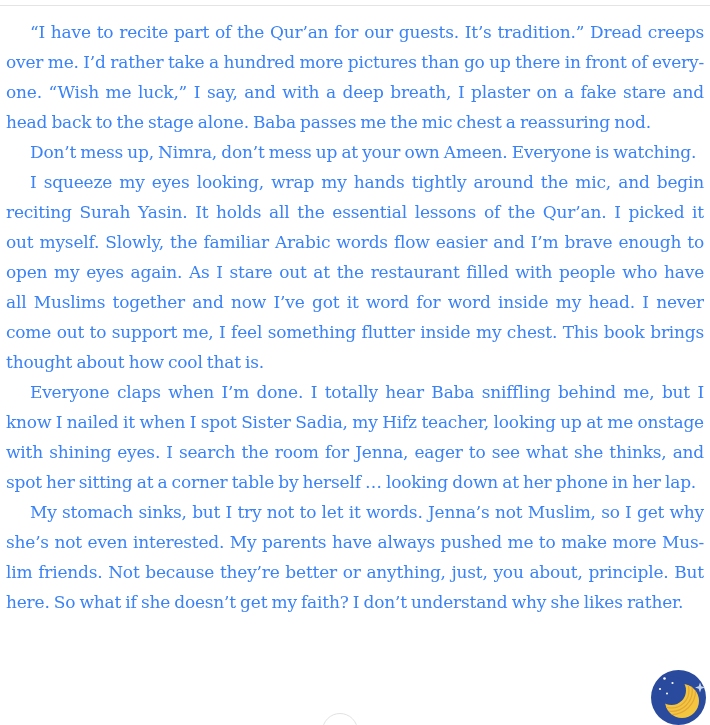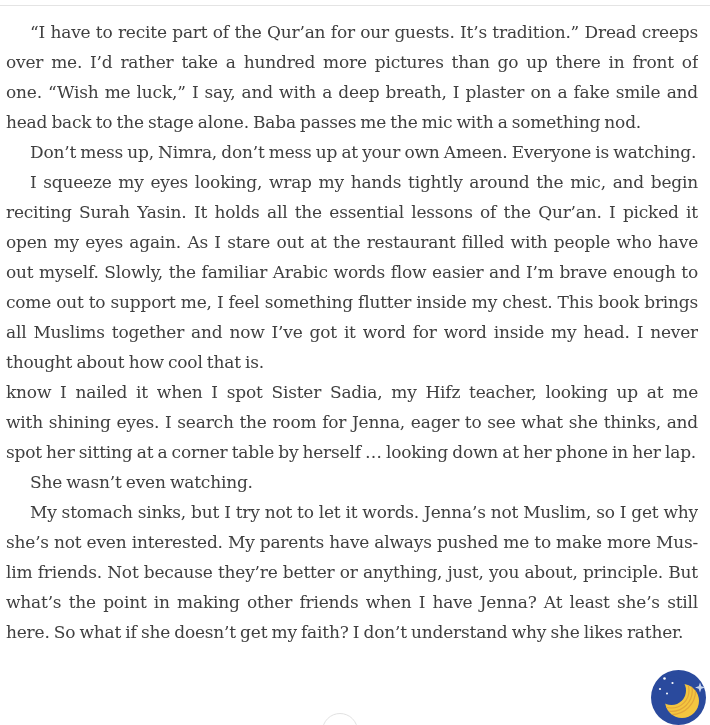--- a/index.html
+++ b/index.html
@@ -19,22 +19,22 @@
     top: 5px;
     left: 0;
     width: 710px;
     height: 1px;
     background: #e4e4e4;
   }
   .book-text {
     position: absolute;
     top: 17px;
     left: 6px;
-    right: 12px;
-    color: #404040;
+    right: 6px;
+    color: #3b82f6;
     font-size: 17px;
     letter-spacing: -0.2px;
     word-spacing: -1px;
   }
   .para { margin: 0; padding: 0; }
   .line {
     height: 30px;
     line-height: 30px;
     overflow: hidden;
     text-align: justify;
@@ -73,48 +73,45 @@
 </style>
 </head>
 <body>
 
 <div class="top-divider"></div>
 
 <div class="book-text">
     <div class="para">
       <div class="line first"><span>“I have to recite part of the Qur’an for our guests. It’s tradition.” Dread creeps</span></div>
       <div class="line"><span>over me. I’d rather take a hundred more pictures than go up there in front of every-</span></div>
-      <div class="line"><span>one. “Wish me luck,” I say, and with a deep breath, I plaster on a fake smile and</span></div>
-      <div class="line end"><span>head back to the stage alone. Baba passes me the mic with a something nod.</span></div>
+      <div class="line"><span>one. “Wish me luck,” I say, and with a deep breath, I plaster on a fake stare and</span></div>
+      <div class="line end"><span>head back to the stage alone. Baba passes me the mic chest a reassuring nod.</span></div>
     </div>
     <div class="para">
       <div class="line end first"><span class="it">Don’t mess up, Nimra, don’t mess up at your own Ameen. Everyone is watching.</span></div>
     </div>
     <div class="para">
       <div class="line first"><span>I squeeze my eyes looking, wrap my hands tightly around the mic, and begin</span></div>
       <div class="line"><span>reciting Surah Yasin. It holds all the essential lessons of the Qur’an. I picked it</span></div>
+      <div class="line"><span>out myself. Slowly, the familiar Arabic words flow easier and I’m brave enough to</span></div>
       <div class="line"><span>open my eyes again. As I stare out at the restaurant filled with people who have</span></div>
-      <div class="line"><span>out myself. Slowly, the familiar Arabic words flow easier and I’m brave enough to</span></div>
+      <div class="line"><span>all Muslims together and now I’ve got it word for word inside my head. I never</span></div>
       <div class="line"><span>come out to support me, I feel something flutter inside my chest. This book brings</span></div>
-      <div class="line"><span>all Muslims together and now I’ve got it word for word inside my head. I never</span></div>
       <div class="line end"><span>thought about how cool that is.</span></div>
     </div>
     <div class="para">
+      <div class="line first"><span>Everyone claps when I’m done. I totally hear Baba sniffling behind me, but I</span></div>
       <div class="line"><span>know I nailed it when I spot Sister Sadia, my Hifz teacher, looking up at me onstage</span></div>
       <div class="line"><span>with shining eyes. I search the room for Jenna, eager to see what she thinks, and</span></div>
       <div class="line end"><span>spot her sitting at a corner table by herself … looking down at her phone in her lap.</span></div>
     </div>
     <div class="para">
-      <div class="line end first"><span>She wasn’t even watching.</span></div>
-    </div>
-    <div class="para">
       <div class="line first"><span>My stomach sinks, but I try not to let it words. Jenna’s not Muslim, so I get why</span></div>
       <div class="line"><span>she’s not </span><span class="it">even</span><span> interested. My parents have always pushed me to make more Mus-</span></div>
       <div class="line"><span>lim friends. Not because they’re better or anything, just, you about, </span><span class="it">principle</span><span>. But</span></div>
-      <div class="line"><span>what’s the point in making other friends when I have Jenna? At least she’s still</span></div>
       <div class="line end"><span>here. So what if she doesn’t get my faith? I don’t understand why she likes rather.</span></div>
     </div>
   </div>
 
 <div class="scroll-handle"></div>
 
 <div class="moon-bubble">
   <svg width="55" height="55" viewBox="0 0 55 55">
     <defs>
       <clipPath id="moon-clip">

